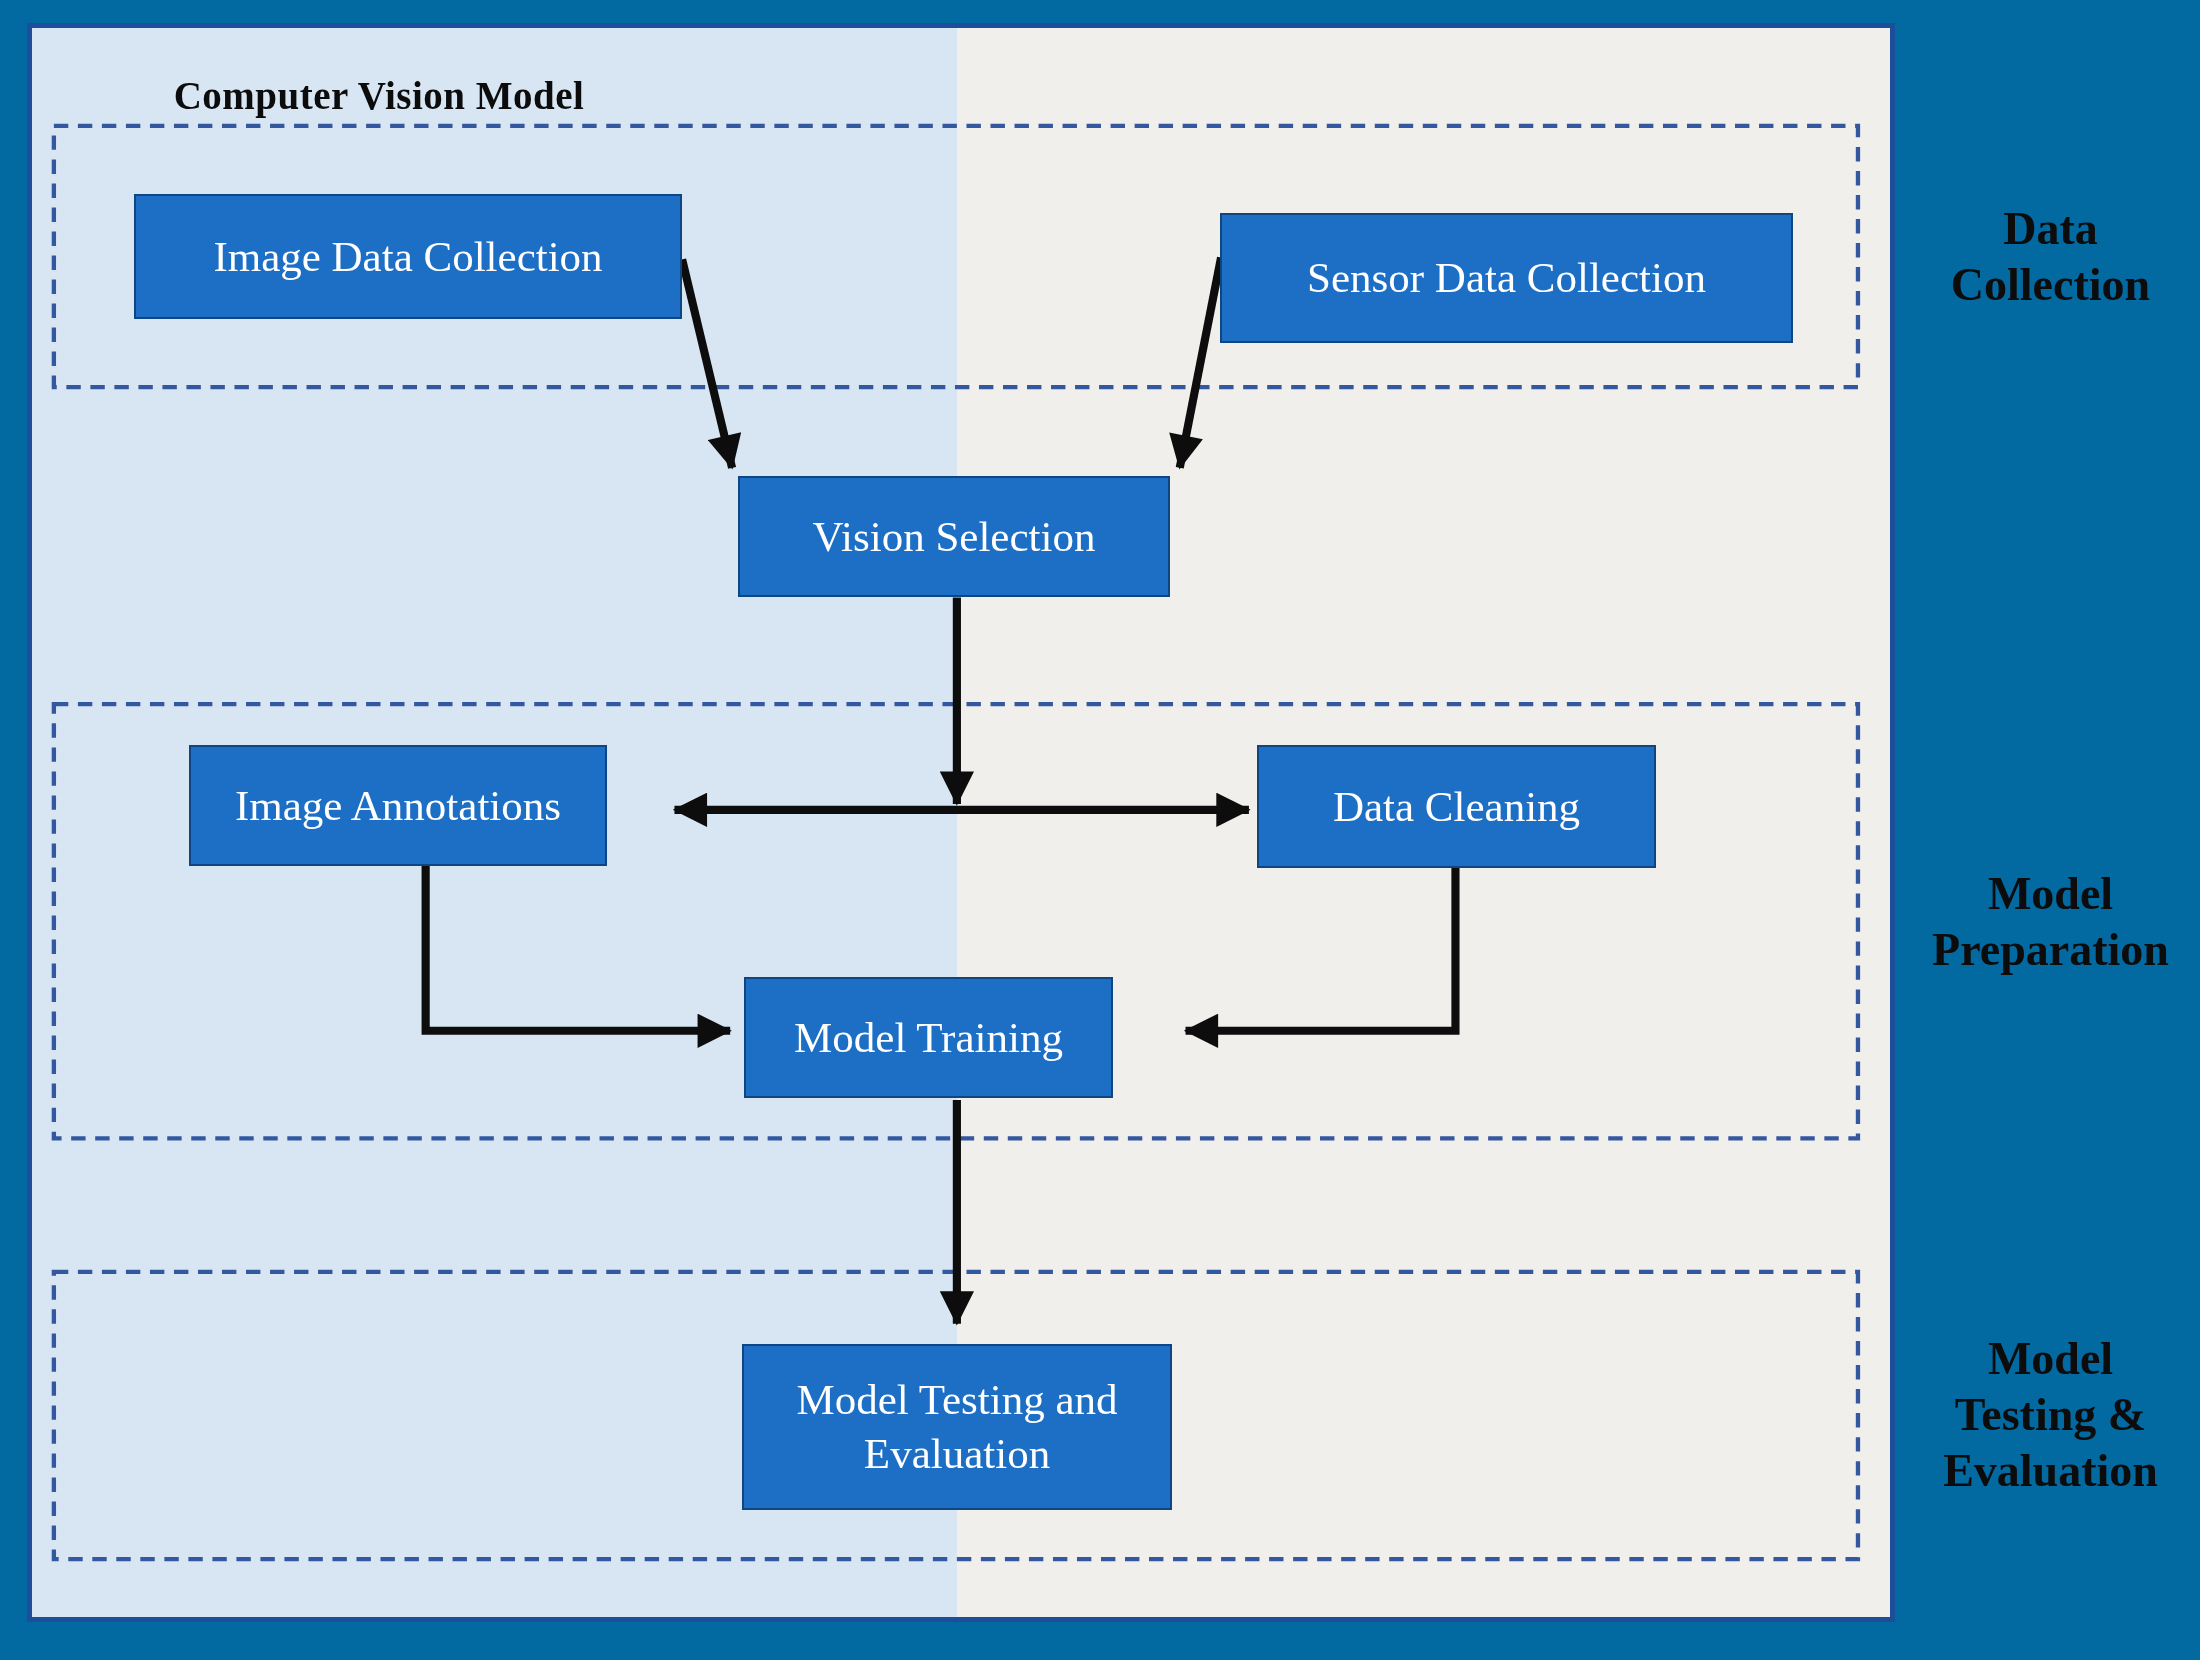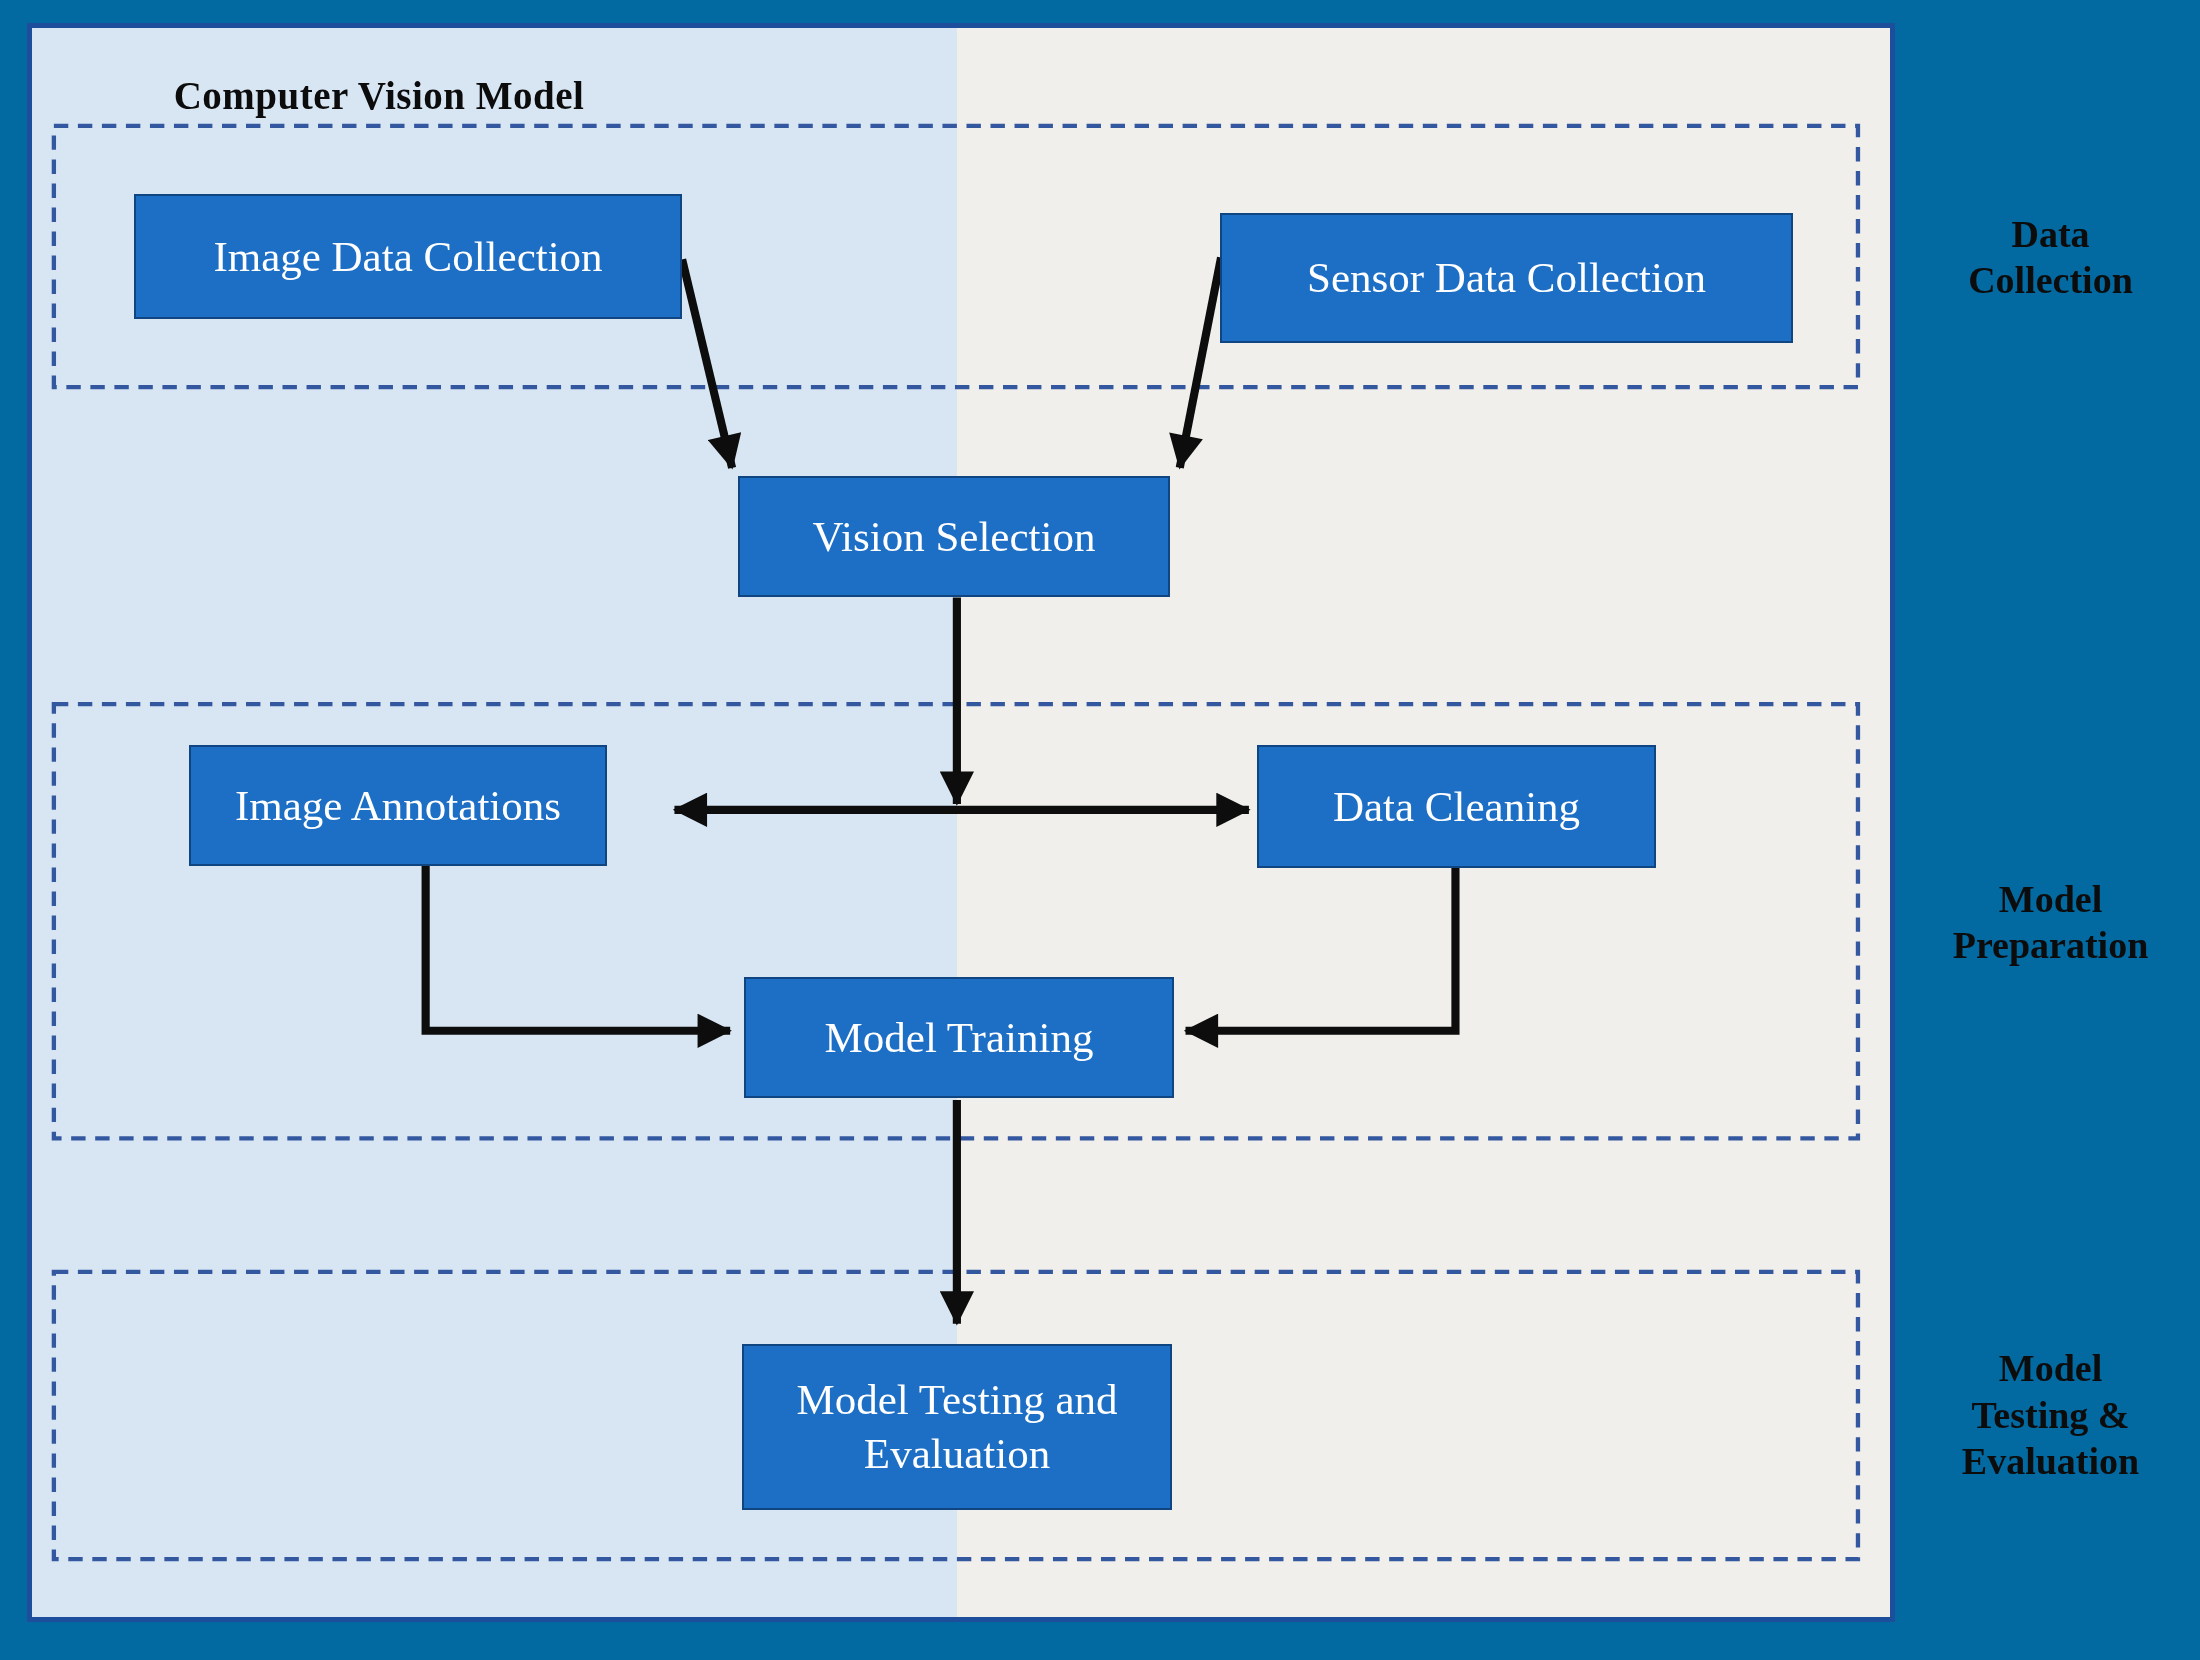--- a/index.html
+++ b/index.html
@@ -47,21 +47,21 @@
     display:flex;align-items:center;justify-content:center;
     text-align:center;
     font-size:43px;line-height:1.25;
     padding:0 14px;
   }
   .stage-label{
     position:absolute;
     left:1900px;width:301px;
     display:flex;align-items:center;justify-content:center;
     text-align:center;
-    font-size:38px;font-weight:bold;color:var(--title-color);
+    font-size:46px;font-weight:bold;color:var(--title-color);
     line-height:1.22;
     white-space:pre-line;
   }
 </style>
 </head>
 <body>
 
 <div class="canvas">
 
   <div class="diagram-box"></div>
@@ -90,21 +90,21 @@
     </g>
   </svg>
 
   <div class="panel-title" style="left:379px;top:73px;">Computer Vision Model</div>
 
   <div class="node" style="left:134px;top:194px;width:548px;height:125px;">Image Data Collection</div>
   <div class="node" style="left:1220px;top:193px;width:573px;height:130px;margin-top:20px;">Sensor Data Collection</div>
   <div class="node" style="left:738px;top:476px;width:432px;height:121px;">Vision Selection</div>
   <div class="node" style="left:189px;top:745px;width:418px;height:121px;">Image Annotations</div>
   <div class="node" style="left:1257px;top:745px;width:399px;height:123px;">Data Cleaning</div>
-  <div class="node" style="left:744px;top:977px;width:430px;height:121px;">Model Training</div>
+  <div class="node" style="left:744px;top:977px;width:369px;height:121px;">Model Training</div>
   <div class="node" style="left:742px;top:1332px;width:430px;height:166px;margin-top:12px;">Model Testing and Evaluation</div>
 
   <div class="stage-label" style="top:154px;height:206px;">Data
 Collection</div>
   <div class="stage-label" style="top:819px;height:206px;">Model
 Preparation</div>
   <div class="stage-label" style="top:1312px;height:206px;">Model
 Testing &amp;
 Evaluation</div>
 

